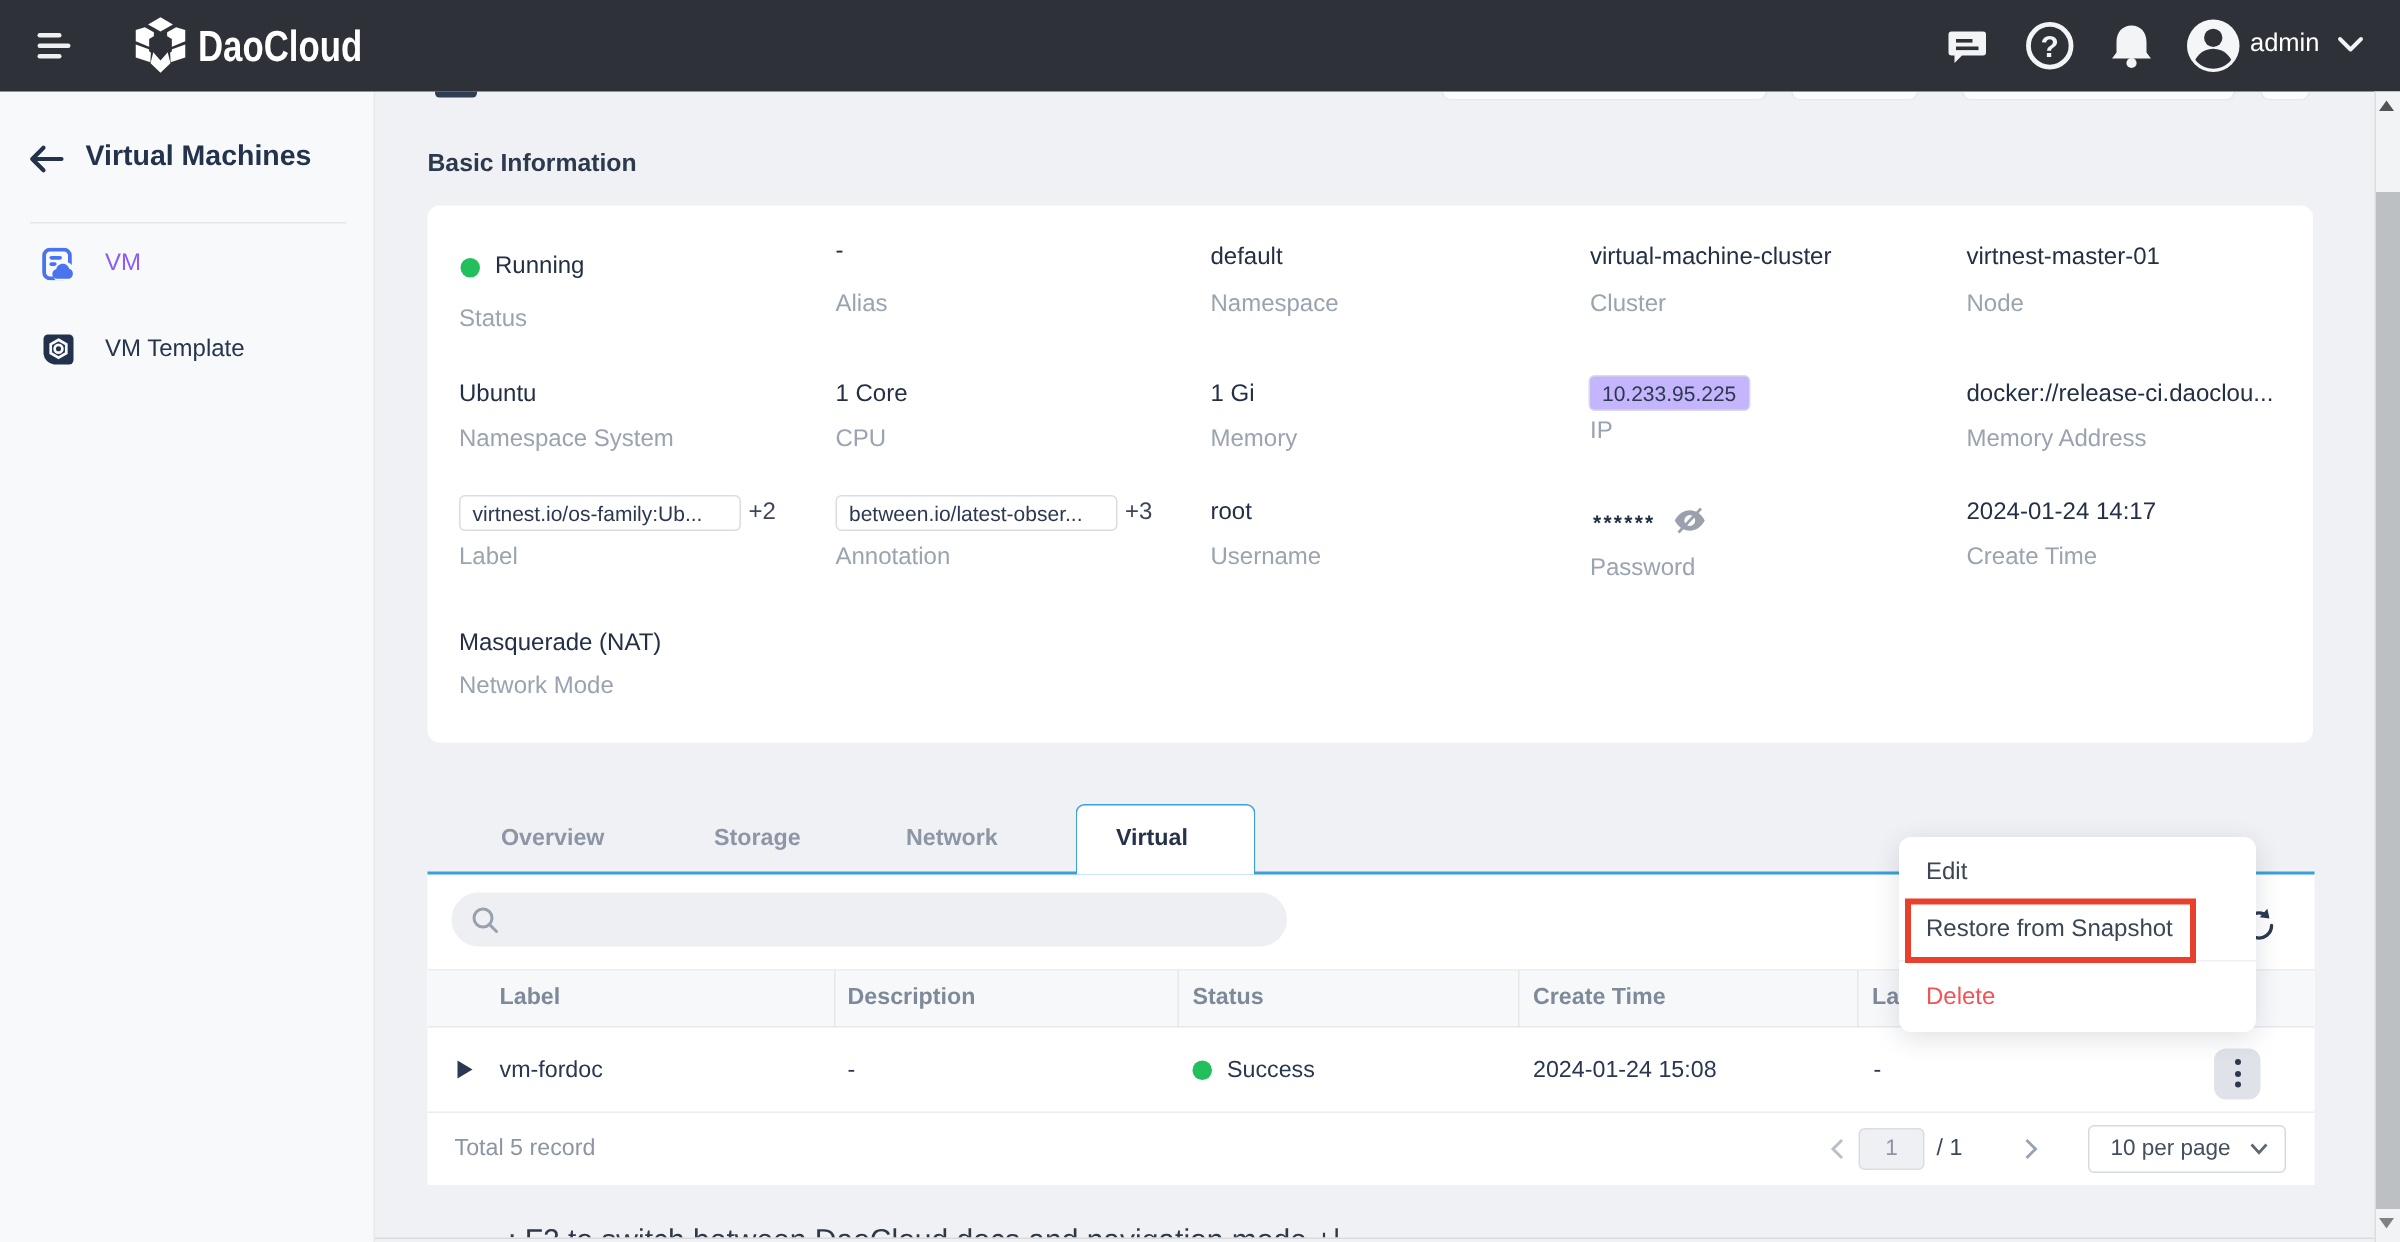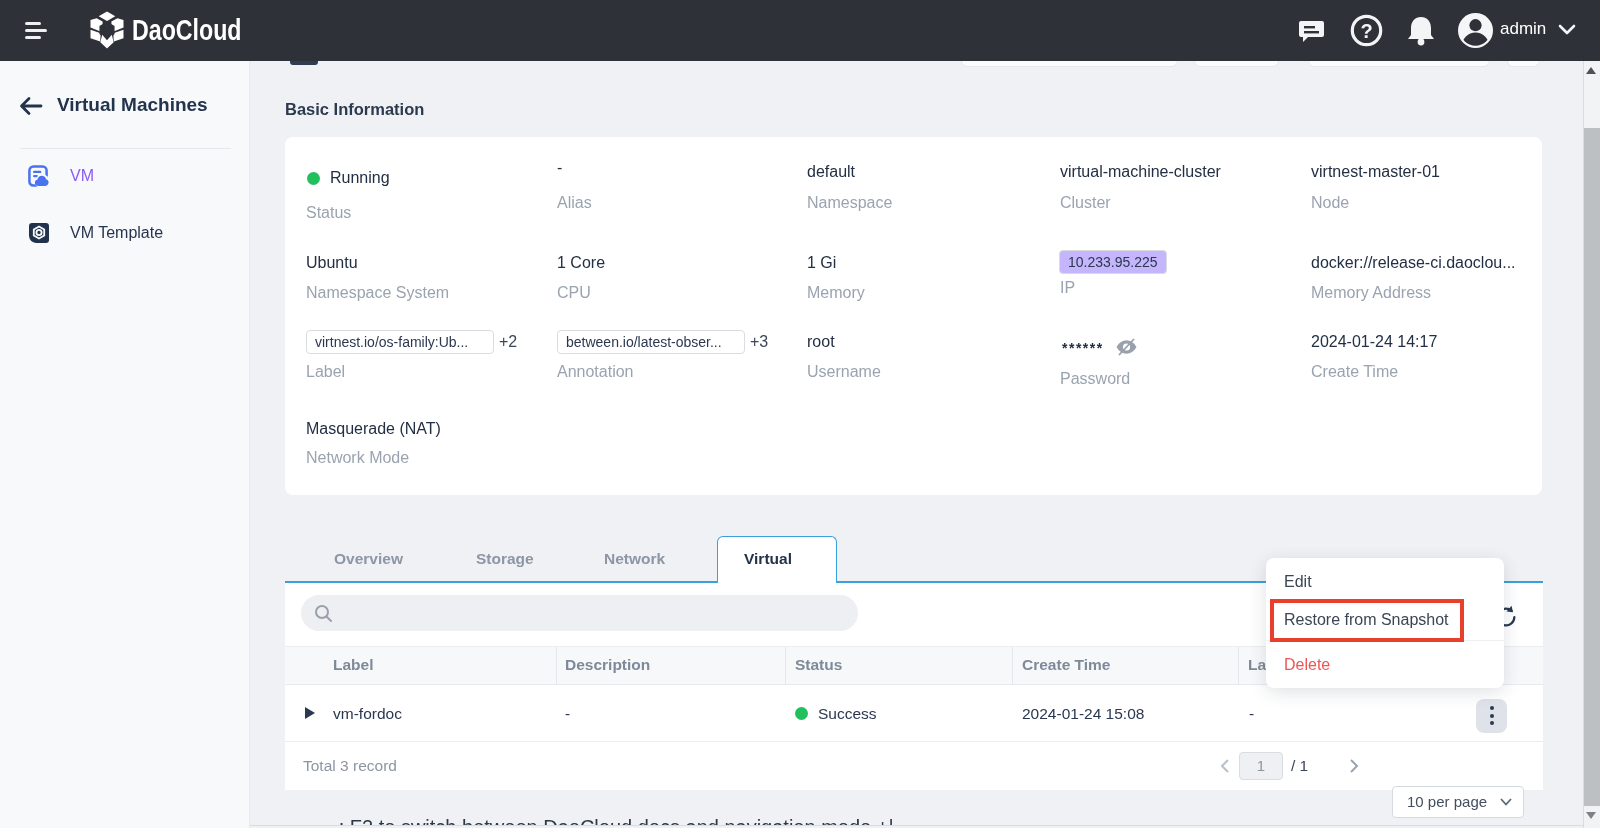--- a/index.html
+++ b/index.html
@@ -30,21 +30,21 @@
 #thead { position:absolute; left:285px; top:646px; width:1258px; height:39px; background:#f7f8fa; border-top:1px solid #ebedf0; border-bottom:1px solid #e8eaee; }
 .th { position:absolute; font-size:15.5px; font-weight:600; color:#7e8a99; top:656px; }
 .colsep { position:absolute; top:647px; width:1px; height:38px; background:#e4e7eb; }
 .td { position:absolute; font-size:15.5px; color:#2a3750; top:705px; white-space:nowrap; }
 #rowsep { position:absolute; left:285px; top:741px; width:1258px; height:1px; background:#eaecef; }
 #kebab { position:absolute; left:1476px; top:699px; width:31px; height:34px; background:#dfe3e9; border-radius:8px; z-index:4; }
 .kdot { position:absolute; left:13.5px; width:4px; height:4px; border-radius:50%; background:#2b3950; }
 
 #total { position:absolute; left:303px; top:757px; font-size:15.5px; color:#8d95a3; }
 #pagebox { position:absolute; left:1239px; top:752px; width:44px; height:28px; background:#eef0f3; border:1px solid #d9dde3; border-radius:4px; color:#8d95a3; font-size:15px; text-align:center; line-height:26px; }
-#pageselect { position:absolute; left:1392px; top:750px; width:132px; height:32px; background:#fff; border:1px solid #d5d9e0; border-radius:4px; font-size:15px; color:#434e5f; line-height:30px; padding-left:14px;margin-top:36px; }
+#pageselect { position:absolute; left:1392px; top:750px; width:132px; height:32px; background:#fff; border:1px solid #d5d9e0; border-radius:4px; font-size:15px; color:#434e5f; line-height:30px; padding-left:14px; }
 
 #popup { position:absolute; left:1266px; top:558px; width:238px; height:130px; background:#fff; border-radius:8px; box-shadow:0 4px 18px rgba(31,45,61,.14); z-index:20; }
 .pitem { position:absolute; left:19px; font-size:16px; color:#3b4554; white-space:nowrap; }
 #redbox { position:absolute; left:1270px; top:599px; width:194px; height:43px; border:4px solid #e8402c; z-index:21; }
 
 #sb { position:absolute; left:1583px; top:61px; width:17px; height:767px; background:#f1f3f5; border-left:1px solid #dadcdf; z-index:60; }
 #sbthumb { position:absolute; left:1584px; top:128px; width:16px; height:678px; background:#bcc0c3; z-index:61; }
 #botline { position:absolute; left:250px; top:825px; width:1333px; height:1px; background:#d9dbde; z-index:6; }
 #bottext { position:absolute; left:332px; top:816px; width:620px; height:9px; overflow:hidden; font-size:20px; color:#2e3947; z-index:6; }
 </style>
@@ -215,21 +215,21 @@
 <div class="td" style="left:818px;">Success</div>
 <div class="td" style="left:1022px;">2024-01-24 15:08</div>
 <div class="td" style="left:1249px;">-</div>
 <div id="kebab">
   <div class="kdot" style="top:7px;"></div>
   <div class="kdot" style="top:14.5px;"></div>
   <div class="kdot" style="top:22px;"></div>
 </div>
 <div id="rowsep"></div>
 
-<div id="total">Total 3 record</div>
+<div id="total">Total 5 record</div>
 <svg class="abs" style="left:1218px; top:758px;" width="14" height="16" viewBox="0 0 14 16">
   <path d="M10 2 L4 8 L10 14" fill="none" stroke="#b9c0ca" stroke-width="2"></path>
 </svg>
 <div id="pagebox">1</div>
 <div class="abs" style="left:1291px; top:757px; font-size:15.5px; color:#3c4657;">/ 1</div>
 <svg class="abs" style="left:1347px; top:758px;" width="14" height="16" viewBox="0 0 14 16">
   <path d="M4 2 L10 8 L4 14" fill="none" stroke="#9aa3b0" stroke-width="2"></path>
 </svg>
 <div id="pageselect">10 per page
   <svg style="position:absolute; right:10px; top:10px;" width="14" height="10" viewBox="0 0 14 10">

